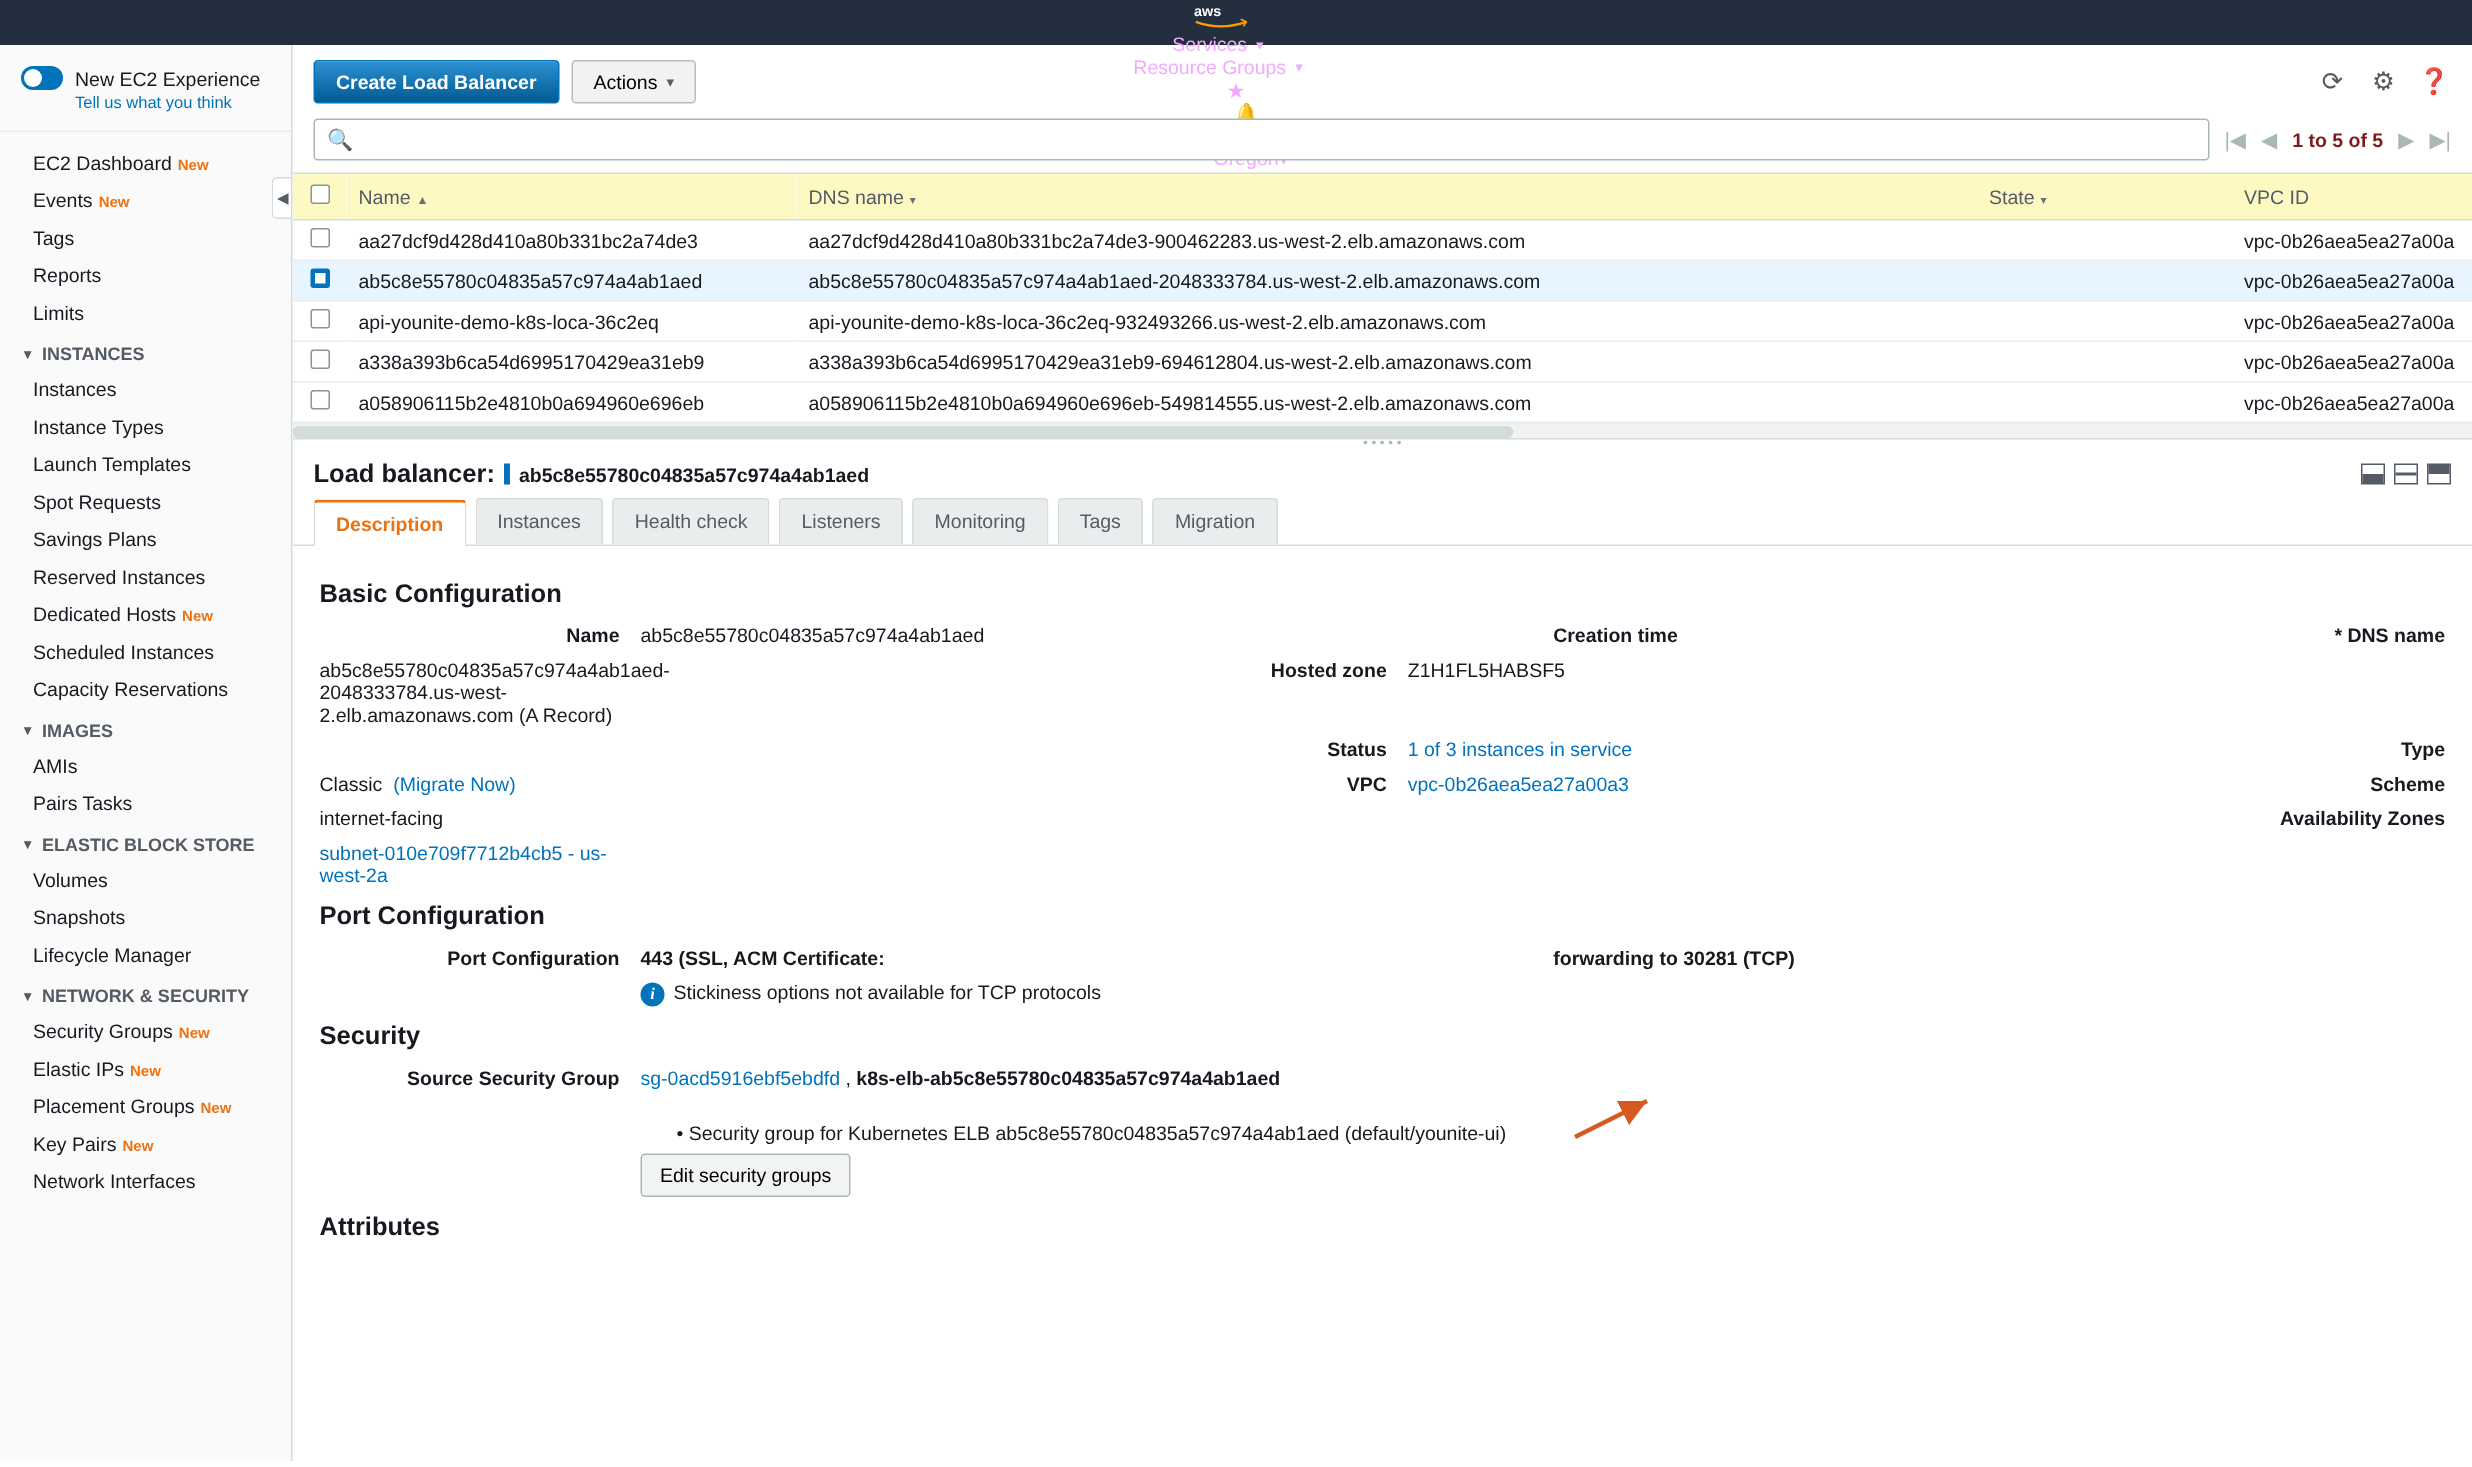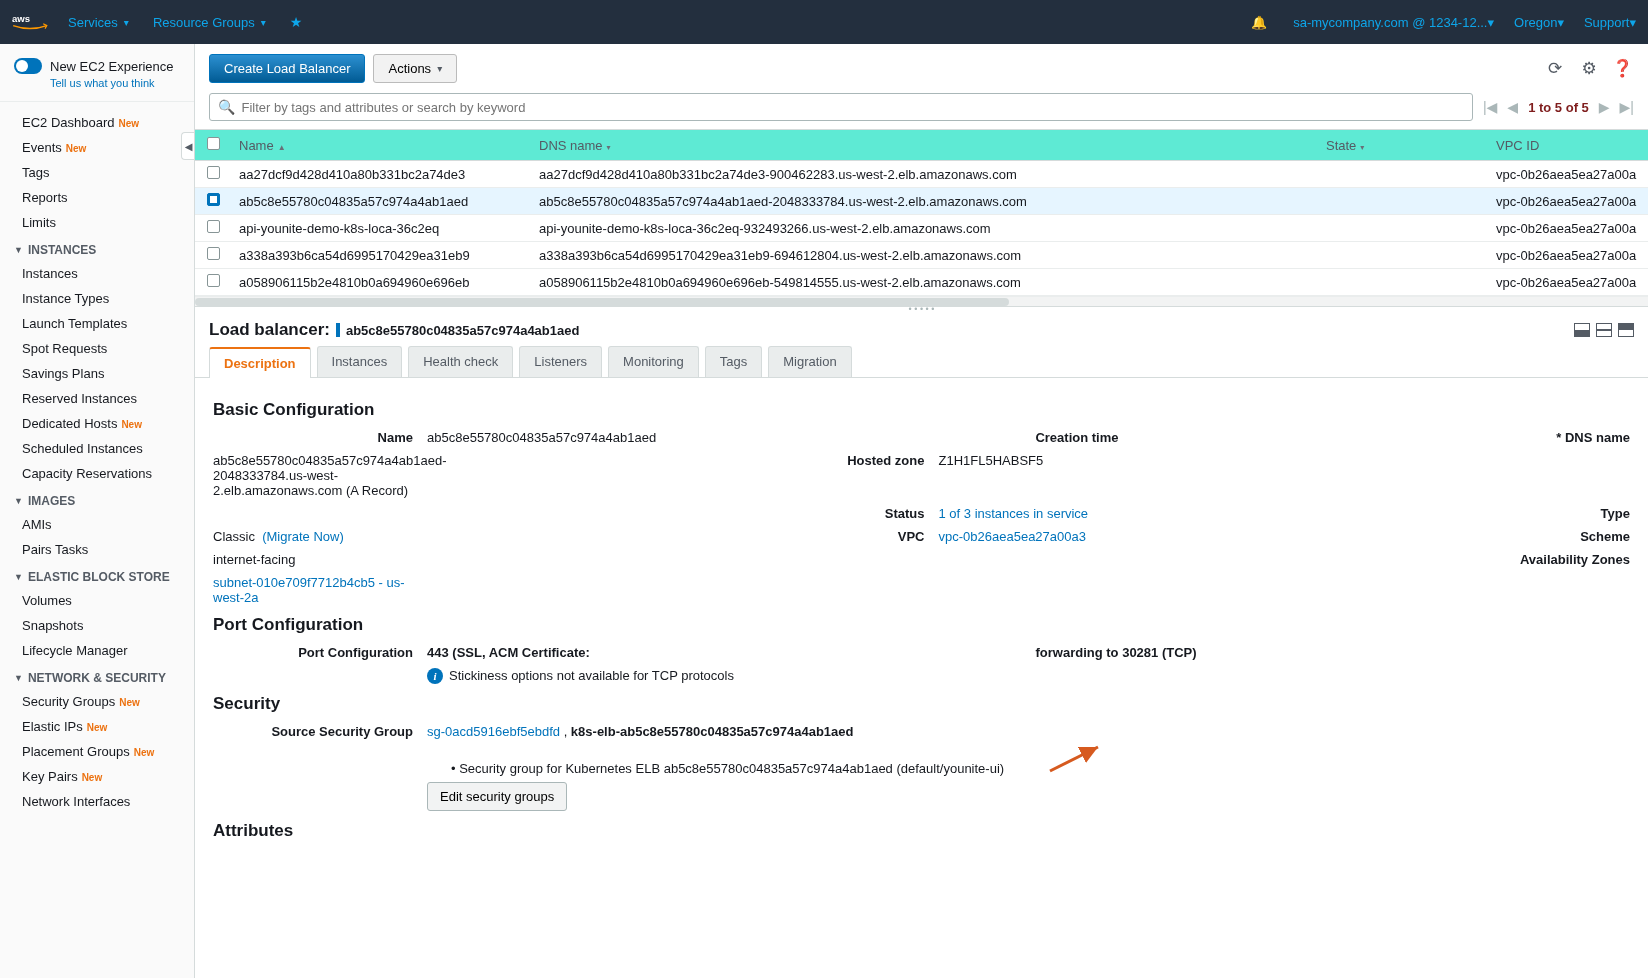--- a/index.html
+++ b/index.html
@@ -1,19 +1,19 @@
 <!DOCTYPE html>
 <html><head>
 <meta charset="utf-8">
 <style>
 * { box-sizing: border-box; margin: 0; padding: 0; }
 body { font-family: "Amazon Ember", "Helvetica Neue", Arial, sans-serif; font-size: 13px; color: #16191f; background: #fff; }
 a { color: #0073bb; text-decoration: none; cursor: pointer; }
 
-.topbar { background: #232f3e; color: #0ea5e9; height: 44px; display: flex; align-items: center; padding: 0 12px; }
+.topbar { background: #232f3e; color: #f0abfc; height: 30px; display: flex; align-items: center; padding: 0 12px; flex-direction: column; }
 .topbar .logo { display: flex; align-items: center; margin-right: 20px; }
 .topbar .logo svg { width: 36px; height: 22px; }
 .topbar .nav-item { display: flex; align-items: center; margin-right: 24px; cursor: pointer; font-size: 13px; }
 .topbar .nav-item .chev { margin-left: 6px; font-size: 10px; }
 .topbar .star { font-size: 14px; cursor: pointer; }
 .topbar .spacer { flex: 1; }
 .topbar .right-item { display: flex; align-items: center; margin-left: 20px; cursor: pointer; font-size: 13px; }
 .topbar .bell { margin-right: 6px; }
 
 .main { display: flex; height: calc(100vh - 34px); }
@@ -26,37 +26,37 @@
 .sidebar hr { border: none; border-top: 1px solid #eaeded; margin: 4px 0 8px; }
 .sidebar .s-item { padding: 5px 14px 5px 22px; cursor: pointer; font-size: 13px; color: #16191f; }
 .sidebar .s-head { padding: 8px 14px 4px 14px; font-size: 12px; font-weight: 700; color: #545b64; display: flex; align-items: center; }
 .sidebar .s-head .tri { font-size: 9px; margin-right: 5px; }
 .sidebar .new-badge { color: #ec7211; font-size: 10px; font-weight: 700; margin-left: 4px; }
 .sidebar-collapse { position: absolute; right: -1px; top: 88px; width: 14px; height: 28px; background: #fff; border: 1px solid #d5dbdb; border-right: none; border-radius: 4px 0 0 4px; display: flex; align-items: center; justify-content: center; cursor: pointer; font-size: 10px; color: #545b64; }
 
 .content { flex: 1; display: flex; flex-direction: column; overflow: hidden; }
 .actionbar { padding: 10px 14px; display: flex; align-items: center; }
 .btn { border: 1px solid #aab; border-radius: 3px; padding: 6px 14px; font-size: 13px; cursor: pointer; background: #fff; }
-.btn-primary { background: #0073bb; background: linear-gradient(#2c90d1,#015b94); border: 1px solid #0073bb; color: #fff; font-weight: 400; margin-right: 8px; }
+.btn-primary { background: #0073bb; background: linear-gradient(#2c90d1,#015b94); border: 1px solid #0073bb; color: #fff; font-weight: 700; margin-right: 8px; }
 .btn-actions { background: #f2f2f2; border: 1px solid #bbb; display: flex; align-items: center; }
 .btn-actions .chev { margin-left: 6px; font-size: 10px; color: #545b64; }
 .actionbar .spacer { flex: 1; }
 .actionbar .icon-btn { width: 22px; height: 22px; display: flex; align-items: center; justify-content: center; margin-left: 12px; cursor: pointer; color: #545b64; font-size: 17px; }
 
 .filterbar { padding: 0 14px 8px; display: flex; align-items: center; gap: 10px; }
 .filter-input { flex: 1; display: flex; align-items: center; border: 1px solid #aab7b8; border-radius: 3px; padding: 5px 8px; background: #fff; }
 .filter-input input { border: none; outline: none; flex: 1; font-size: 13px; color: #16191f; }
 .filter-input .mag { color: #687078; font-size: 14px; margin-right: 6px; }
 .pager { display: flex; align-items: center; gap: 10px; font-size: 13px; color: #545b64; }
 .pager .pbtn { color: #aab7b8; cursor: pointer; font-size: 14px; }
 .pager .active { color: #7f1d1d; font-weight: 700; }
 
 .table-wrap { border-top: 1px solid #d5dbdb; overflow: auto; }
 .table { width: 100%; border-collapse: collapse; font-size: 13px; }
-.table th { text-align: left; font-weight: 400; color: #545b64; padding: 7px 8px; background: #5eead4; border-bottom: 1px solid #d5dbdb; position: relative; }
+.table th { text-align: left; font-weight: 400; color: #545b64; padding: 7px 8px; background: #fef9c3; border-bottom: 1px solid #d5dbdb; position: relative; }
 .table th .sort { font-size: 8px; color: #687078; margin-left: 4px; }
 .table td { padding: 5px 8px; border-bottom: 1px solid #eaeded; white-space: nowrap; }
 .table tr.selected { background: #e6f5ff; }
 .table .cb-cell { width: 36px; text-align: center; }
 .cb { width: 13px; height: 13px; border: 1px solid #879596; border-radius: 2px; display: inline-block; background: #fff; }
 .cb.checked { background: #0073bb; border-color: #0073bb; position: relative; }
 .cb.checked::after { content: ""; position: absolute; left: 2px; top: 2px; width: 7px; height: 7px; background: #fff; }
 .scroll-track { height: 10px; background: #f2f3f3; border-top: 1px solid #eaeded; position: relative; }
 .scroll-thumb { position: absolute; top: 1px; left: 0; height: 8px; width: 56%; background: #d5dbdb; border-radius: 4px; }
 
@@ -195,21 +195,20 @@
         </button>
       <div class="spacer"></div>
       <div class="icon-btn">⟳</div>
       <div class="icon-btn">⚙</div>
       <div class="icon-btn">❓</div>
     </div>
 
     <div class="filterbar">
       <div class="filter-input">
         <span class="mag">🔍</span>
-        <input type="text" placeholder="Filter by tags and attributes or search by keyword" style="">
       </div>
       <div class="pager">
         <span class="pbtn">|◀</span>
         <span class="pbtn">◀</span>
         <span class="active">1 to 5 of 5</span>
         <span class="pbtn">▶</span>
         <span class="pbtn">▶|</span>
       </div>
     </div>
 

